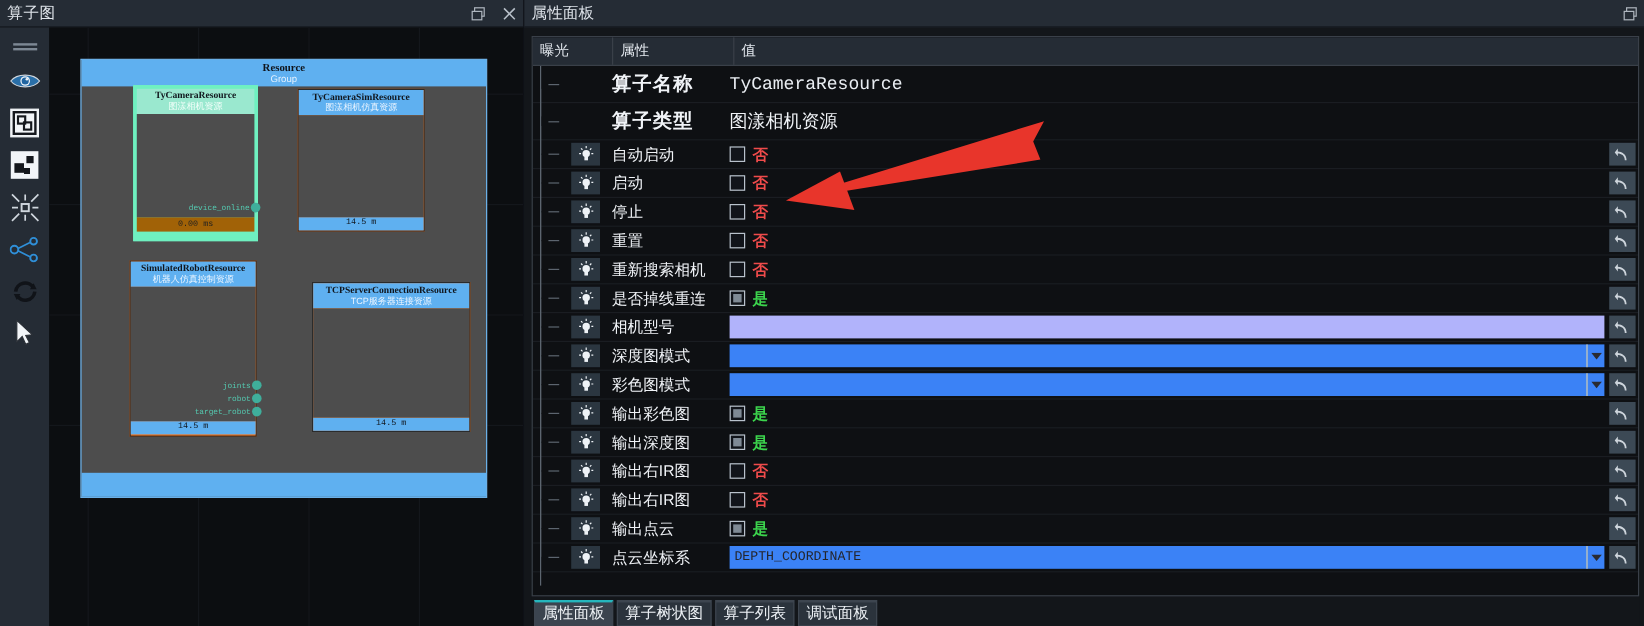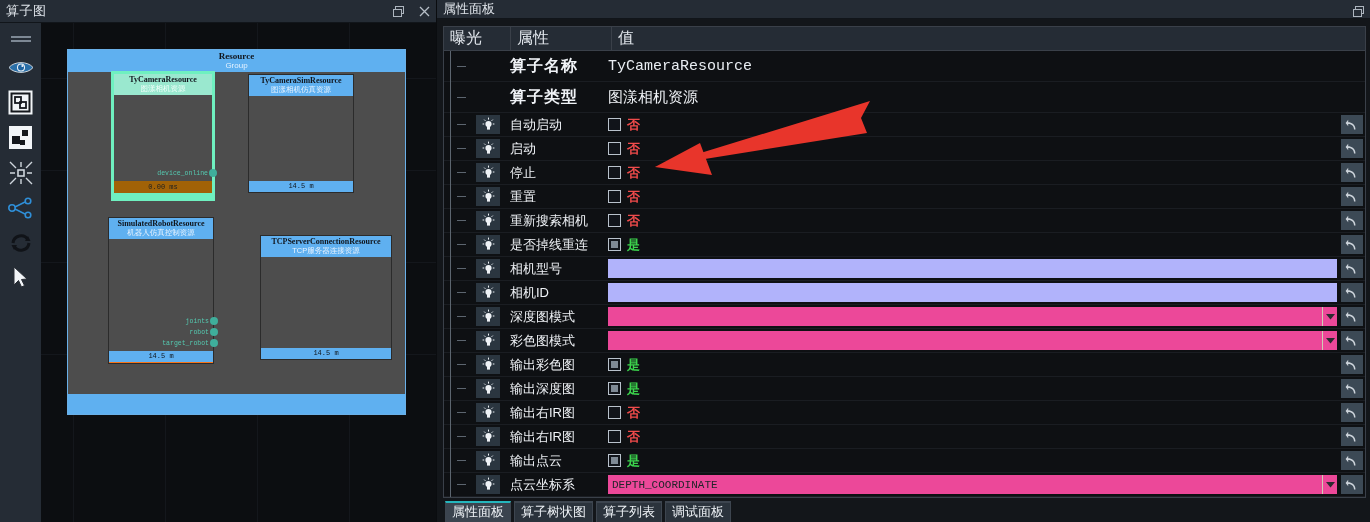--- a/index.html
+++ b/index.html
@@ -46,21 +46,21 @@
 
   
   .right-panel{flex:1;height:522px;background:#1c2128;display:flex;flex-direction:column;border-left:1px solid #0a0c0f;}
   .rp-title{height:22px;display:flex;align-items:center;background:#252c35;border-bottom:1px solid #11151a;padding-left:6px;position:relative;}
   .rp-title-text{font-size:13px;color:#dfe4ea;}
   .rp-title-btns{position:absolute;right:4px;top:0;height:22px;display:flex;align-items:center;gap:10px;}
   .rp-body{flex:1;background:#13161a;padding:7px 4px 0 6px;display:flex;flex-direction:column;}
 
   .grid-wrap{flex:1;border:1px solid #3a4049;background:#0e1013;display:flex;flex-direction:column;overflow:hidden;position:relative;}
   .grid-header{display:flex;height:23px;background:#252c35;border-bottom:1px solid #3a4049;flex:0 0 auto;}
-  .gh{font-size:16px;color:#e2e7ed;display:flex;align-items:center;padding-left:6px;border-right:1px solid #3a4049;}
+  .gh{font-size:12px;color:#e2e7ed;display:flex;align-items:center;padding-left:6px;border-right:1px solid #3a4049;}
   .gh.c1{width:60px;}
   .gh.c2{width:94px;}
   .gh.c3{flex:1;border-right:none;}
 
   .rows{flex:1;overflow:hidden;}
   .row{display:flex;align-items:stretch;height:23px;border-bottom:1px solid #1a1d22;}
   .row.big{height:30px;}
   .cell-tree{width:28px;display:flex;align-items:center;justify-content:center;position:relative;}
   .tree-mark{width:9px;height:1px;background:#5c656f;margin-left:6px;}
   .tree-mark:before{content:"";position:absolute;left:6px;top:-12px;bottom:-12px;width:1px;background:#5c656f;}
@@ -74,21 +74,21 @@
   .val-mono{font-family:"Liberation Mono","DejaVu Sans Mono",monospace;font-size:15px;color:#e9edf2;}
   .val-cn{font-size:15px;color:#f0f3f7;}
   .chk{width:11px;height:11px;border:1px solid #b9c2cc;background:#11141a;display:inline-block;margin-right:6px;position:relative;flex:0 0 auto;}
   .chk.on:after{content:"";position:absolute;left:2px;top:2px;right:2px;bottom:2px;background:#7f8a95;}
   .bool{font-size:13px;font-weight:bold;}
   .bool.no{color:#ef4b4b;}
   .bool.yes{color:#3cd44d;}
 
   .fld{height:19px;flex:1;margin-right:2px;display:flex;align-items:center;}
   .fld.purple{background:#b1b3fb;}
-  .fld.cream{background:#ec4899;}
+  .fld.cream{background:#3b82f6;}
   .fld-text{font-family:"Liberation Mono","DejaVu Sans Mono",monospace;font-size:11px;color:#24252b;padding-left:4px;}
   .fld .caret{margin-left:auto;width:14px;height:19px;display:flex;align-items:center;justify-content:center;border-left:1px solid #cfcdb4;}
 
   .undo-btn{width:22px;height:19px;background:#3c4955;display:flex;align-items:center;justify-content:center;cursor:pointer;}
 
   .tabs{height:22px;display:flex;align-items:flex-end;gap:3px;padding:3px 0 0 2px;background:#13161a;}
   .tab{padding:1px 6px 2px;font-size:13px;color:#eef2f6;background:#2b333c;border:1px solid #3d454f;border-top:2px solid #3d454f;cursor:pointer;line-height:16px;}
   .tab.active{background:#3b444f;border-top:2px solid #25b6bd;}
 
   
@@ -485,47 +485,20 @@
               </div>
               <div class="cell-exp">
                 <span class="bulb">
                   <svg width="15" height="15" viewBox="0 0 15 15">
                     <circle cx="7.5" cy="7" r="3.1" fill="#eef2f6"></circle>
                     <rect x="6" y="9.6" width="3" height="3" fill="#eef2f6"></rect>
                     <path d="M7.5 0.6 L7.5 2.6 M1.6 7 L3.2 7 M11.8 7 L13.4 7 M3.2 2.6 L4.4 3.8 M11.8 2.6 L10.6 3.8" stroke="#eef2f6" stroke-width="1"></path>
                   </svg>
                 </span>
               </div>
-              <div class="cell-prop">相机ID</div>
-              <div class="cell-val">
-                <div class="fld purple">
-                  <span class="fld-text"></span>
-                </div>
-              </div>
-              <div class="cell-undo">
-                <span class="undo-btn">
-                  <svg width="14" height="14" viewBox="0 0 14 14">
-                    <path d="M10.5 11.5 C10.5 6.5 6.5 4.2 3.2 4.2 L3.2 1.8 L0.6 5.0 L3.2 8.2 L3.2 5.9 C6 5.9 9 7.6 9 11.5 Z" fill="#cdd4db"></path>
-                  </svg>
-                </span>
-              </div>
-            </div>
-            <div class="row">
-              <div class="cell-tree">
-                <span class="tree-mark"></span>
-              </div>
-              <div class="cell-exp">
-                <span class="bulb">
-                  <svg width="15" height="15" viewBox="0 0 15 15">
-                    <circle cx="7.5" cy="7" r="3.1" fill="#eef2f6"></circle>
-                    <rect x="6" y="9.6" width="3" height="3" fill="#eef2f6"></rect>
-                    <path d="M7.5 0.6 L7.5 2.6 M1.6 7 L3.2 7 M11.8 7 L13.4 7 M3.2 2.6 L4.4 3.8 M11.8 2.6 L10.6 3.8" stroke="#eef2f6" stroke-width="1"></path>
-                  </svg>
-                </span>
-              </div>
               <div class="cell-prop">深度图模式</div>
               <div class="cell-val">
                 <div class="fld cream">
                   <span class="fld-text"></span>
                   <span class="caret">
                     <svg width="9" height="6" viewBox="0 0 9 6">
                       <path d="M0 0 L9 0 L4.5 5.5 Z" fill="#2a2b30"></path>
                     </svg>
                   </span>
                 </div>

